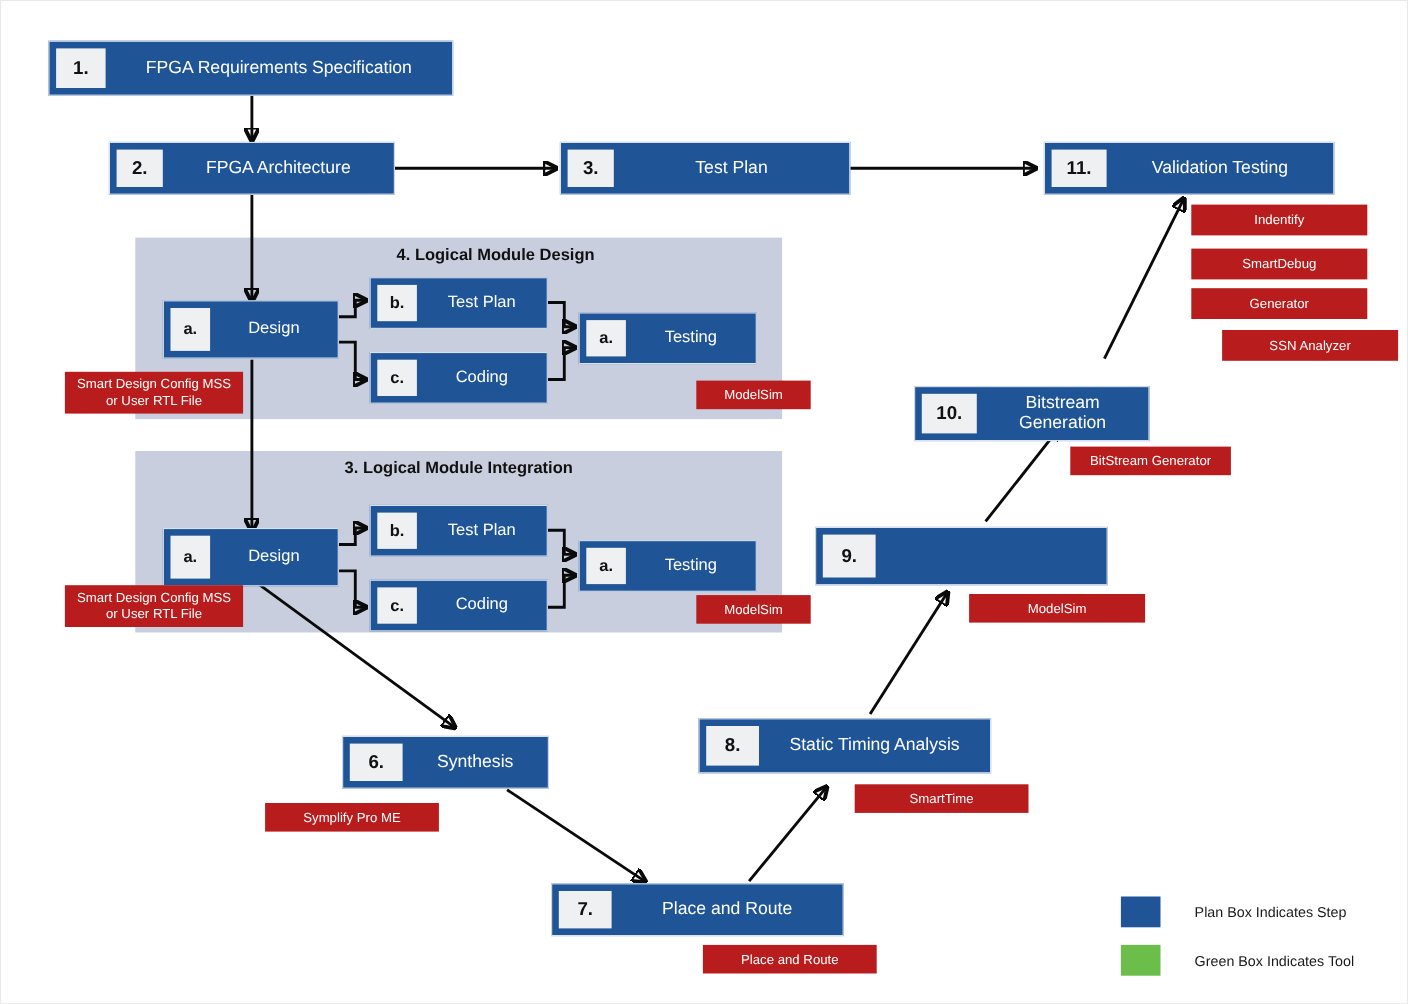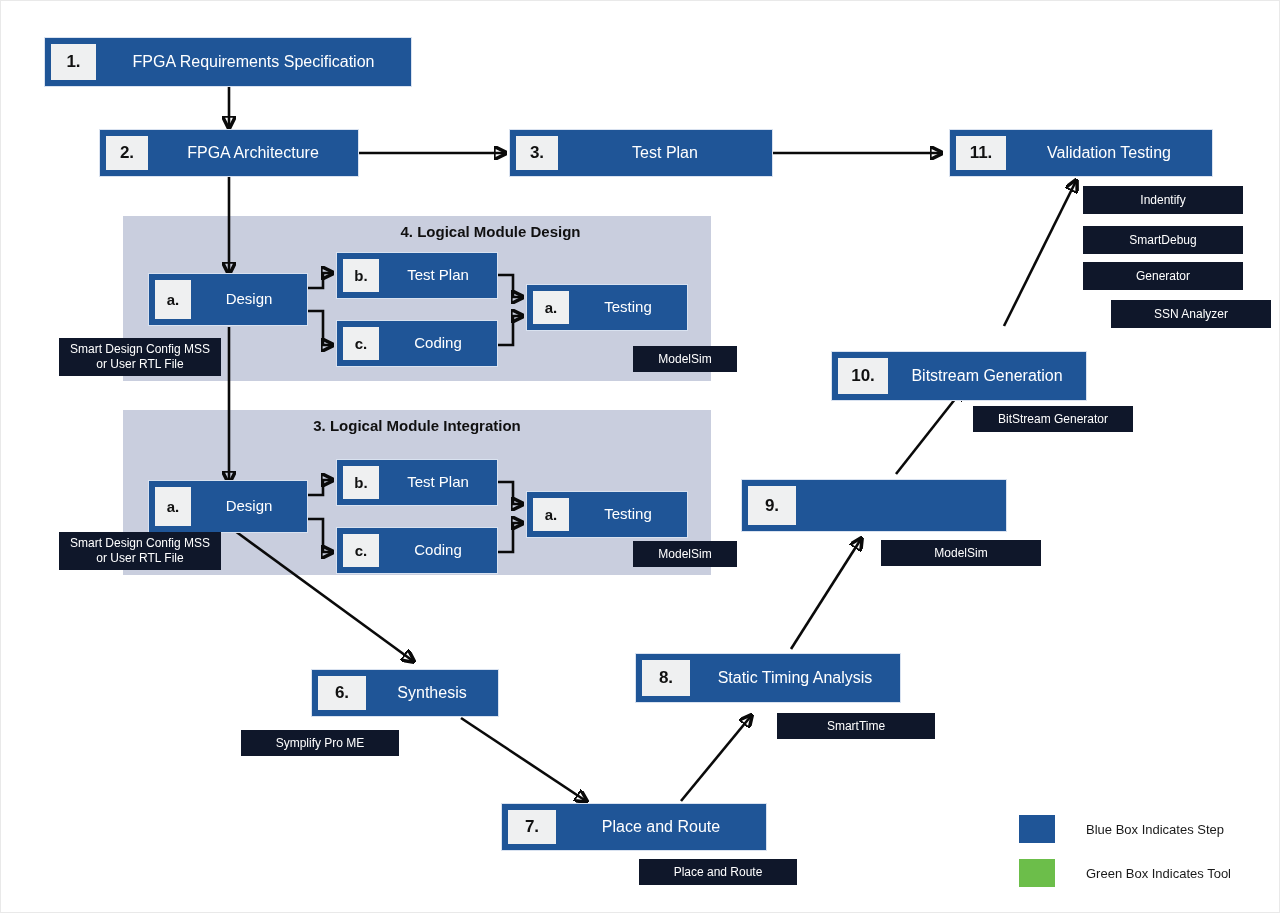--- a/index.html
+++ b/index.html
@@ -65,21 +65,21 @@
     font-size: 16px;
     line-height: 1.12;
     padding: 0 6px;
     white-space: pre-line;
   }
   .step.small .num { font-size: 15px; }
   .step.small .lbl { font-size: 15px; }
 
   
   .tool {
-    background: #0f172a;
+    background: #b91c1c;
     color: #ffffff;
     display: flex;
     align-items: center;
     justify-content: center;
     text-align: center;
     font-size: 12px;
     line-height: 1.25;
     z-index: 7;
     white-space: pre-line;
   }
@@ -152,21 +152,21 @@
     <line x1="680" y1="800" x2="750" y2="715" marker-end="url(#arrow)"></line>
 
     <line x1="790" y1="648" x2="860" y2="538" marker-end="url(#arrow)"></line>
 
     <line x1="895" y1="473" x2="962" y2="388" marker-end="url(#arrow)"></line>
 
     <line x1="1003" y1="325" x2="1075" y2="180" marker-end="url(#arrow)"></line>
   </svg>
 
   <div class="abs group-box" style="left:122px; top:215px; width:588px; height:165px;"></div>
-  <div class="group-title" style="left:122px; top:222px; width:655px;padding-left:40px;">4. Logical Module Design</div>
+  <div class="group-title" style="left:122px; top:222px; width:655px;">4. Logical Module Design</div>
 
   <div class="abs group-box" style="left:122px; top:409px; width:588px; height:165px;"></div>
   <div class="group-title" style="left:122px; top:416px; width:588px;">3. Logical Module Integration</div>
 
   <div class="abs step" style="left:43px; top:36px; width:368px; height:50px;">
     <div class="num" style="width:45px;">1.</div>
     <div class="lbl">FPGA Requirements Specification</div>
   </div>
 
   <div class="abs step" style="left:98px; top:128px; width:260px; height:48px;">
@@ -230,25 +230,25 @@
 
   <div class="abs step small" style="left:525px; top:490px; width:162px; height:47px;">
     <div class="num" style="width:36px;">a.</div>
     <div class="lbl">Testing</div>
   </div>
 
   <div class="abs tool" style="left:58px; top:531px; width:162px; height:38px;">Smart Design Config MSS
 or User RTL File</div>
   <div class="abs tool" style="left:632px; top:540px; width:104px; height:26px;">ModelSim</div>
 
-  <div class="abs step" style="left:830px; top:350px; width:256px; height:50px;">
+  <div class="abs step" style="left:830px; top:350px; width:214px; height:50px;">
     <div class="num" style="width:50px;">10.</div>
     <div class="lbl">Bitstream Generation</div>
   </div>
-  <div class="abs tool" style="left:972px; top:405px; width:160px; height:26px;">BitStream Generator</div>
+  <div class="abs tool" style="left:972px; top:405px; width:146px; height:26px;">BitStream Generator</div>
 
   <div class="abs step" style="left:740px; top:478px; width:266px; height:53px;">
     <div class="num" style="width:48px;">9.</div>
   </div>
   <div class="abs tool" style="left:880px; top:539px; width:160px; height:26px;">ModelSim</div>
 
   <div class="abs step" style="left:634px; top:652px; width:266px; height:50px;">
     <div class="num" style="width:48px;">8.</div>
     <div class="lbl">Static Timing Analysis</div>
   </div>
@@ -260,18 +260,18 @@
   </div>
   <div class="abs tool" style="left:638px; top:858px; width:158px; height:26px;">Place and Route</div>
 
   <div class="abs step" style="left:310px; top:668px; width:188px; height:48px;">
     <div class="num" style="width:48px;">6.</div>
     <div class="lbl">Synthesis</div>
   </div>
   <div class="abs tool" style="left:240px; top:729px; width:158px; height:26px;">Symplify Pro ME</div>
 
   <div class="abs legend-swatch blue" style="left:1018px; top:814px; width:36px; height:28px;"></div>
-  <div class="legend-label" style="left:1085px; top:821px;">Blue Box Indicates Step</div>
+  <div class="legend-label" style="left:1085px; top:821px;">Plan Box Indicates Step</div>
 
   <div class="abs legend-swatch green" style="left:1018px; top:858px; width:36px; height:28px;"></div>
   <div class="legend-label" style="left:1085px; top:865px;">Green Box Indicates Tool</div>
 
 </div>
 
 </body></html>

